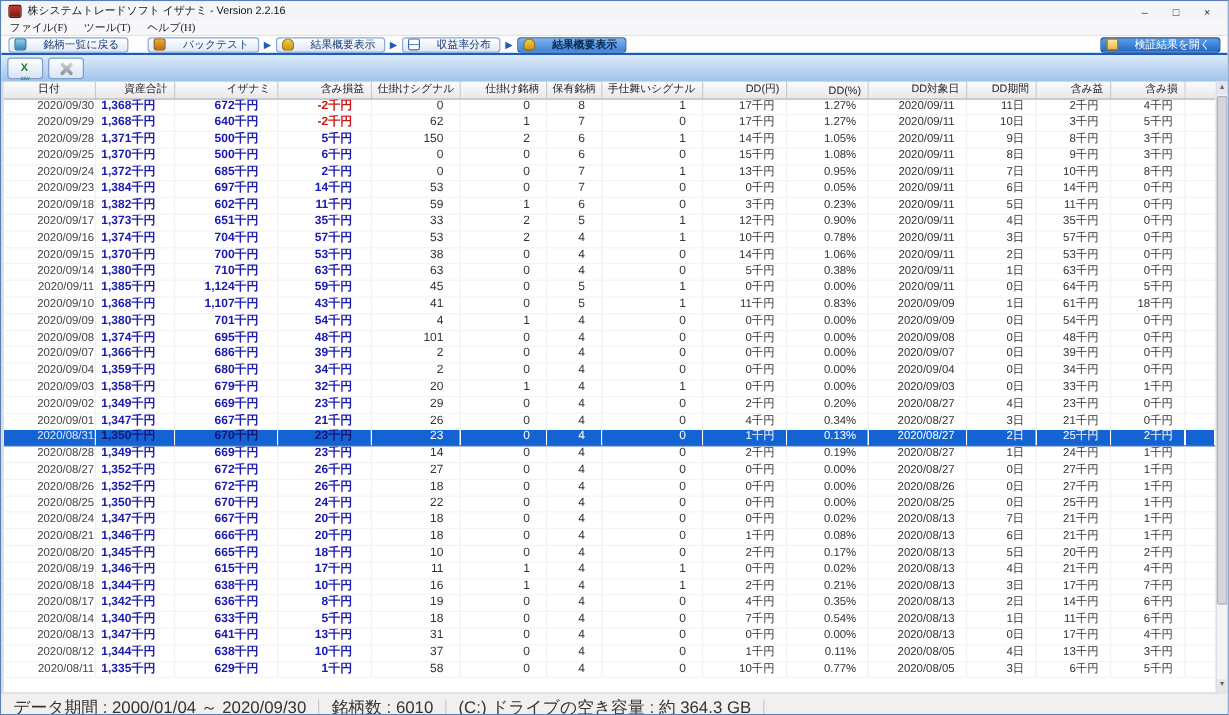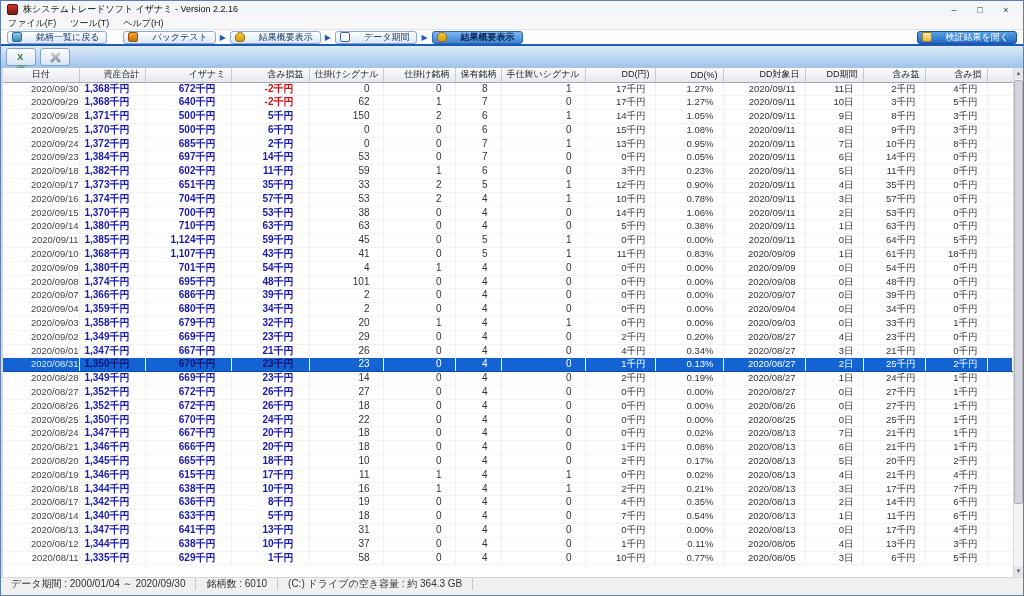--- a/index.html
+++ b/index.html
@@ -12,21 +12,21 @@
   .titlebar { height:17px; background:#f3f5f9; display:flex; align-items:center;
               padding:0 4px; font-size:9px; color:#111; flex:0 0 auto; }
   .app-icon { width:11px; height:11px; margin:0 5px 0 2px; border-radius:2px;
               background:linear-gradient(#c43a2a,#7c1a10); border:1px solid #5c120a; }
   .titlebar .title { flex:1 1 auto; white-space:nowrap; overflow:hidden; }
   .win-controls { display:flex; gap:0; }
   .wc { width:26px; text-align:center; font-size:9px; color:#333; cursor:default; }
 
   
   .menubar { height:12px; background:#f7f7f9; border-bottom:1px solid #e4e4e8;
-             display:flex; align-items:center; font-size:9px; color:#222; flex:0 0 auto; }
+             display:flex; align-items:center; font-size:9px; color:#222; flex:0 0 auto;font-family:Liberation Serif, serif; }
   .menu-item { padding:0 7px; }
 
   
   .navbar { height:16px; background:#fdfdfe; border-bottom:2px solid #1e5cb8;
             display:flex; align-items:center; padding:0 6px; flex:0 0 auto; }
   .nav-btn { height:13px; display:flex; align-items:center; gap:14px;
              border:1px solid #88a8d8; border-radius:3px; padding:0 7px 0 4px;
              background:linear-gradient(#ffffff,#dde7f6); font-size:9px; color:#15366e;
              white-space:nowrap; }
   .nav-btn.active { background:linear-gradient(#7fb4ef,#3f83d6); color:#04264f;
@@ -99,21 +99,21 @@
   
   .vscroll { flex:0 0 10px; background:#f4f4f6; border-left:1px solid #d8d8de; position:relative; }
   .vs-arrow { position:absolute; left:0; width:100%; height:11px; text-align:center;
               font-size:6px; color:#667; line-height:11px; background:#e6e6ea; }
   .vs-up { top:0; } .vs-down { bottom:0; }
   .vs-thumb { position:absolute; left:0; top:12px; width:100%; height:424px;
               background:#d4d4dc; border:1px solid #b0b0bc; border-radius:2px; }
 
   
   .statusbar { height:18px; background:#f0f0f0; border-top:1px solid #d8d8d8;
-               display:flex; align-items:flex-start; font-size:10px; color:#333;
+               display:flex; align-items:flex-end; font-size:14px; color:#333;
                flex:0 0 auto; }
   .seg { padding:0 10px; border-right:1px solid #c8c8cc; height:12px; line-height:12px;
          white-space:nowrap; }
 </style>
 </head>
 <body>
 
 <div class="window">
 
   <div class="titlebar">
@@ -143,21 +143,21 @@
       <span>バックテスト</span>
     </div>
     <span class="nav-arrow">▶</span>
     <div class="nav-btn">
       <span class="s-icon i-thumb"></span>
       <span>結果概要表示</span>
     </div>
     <span class="nav-arrow">▶</span>
     <div class="nav-btn">
       <span class="s-icon i-grid"></span>
-      <span>データ期間</span>
+      <span>収益率分布</span>
     </div>
     <span class="nav-arrow">▶</span>
     <div class="nav-btn active">
       <span class="s-icon i-thumb"></span>
       <span>結果概要表示</span>
     </div>
     <div class="spacer"></div>
     <div class="nav-btn primary">
       <span class="s-icon i-open"></span>
       <span>検証結果を開く</span>

